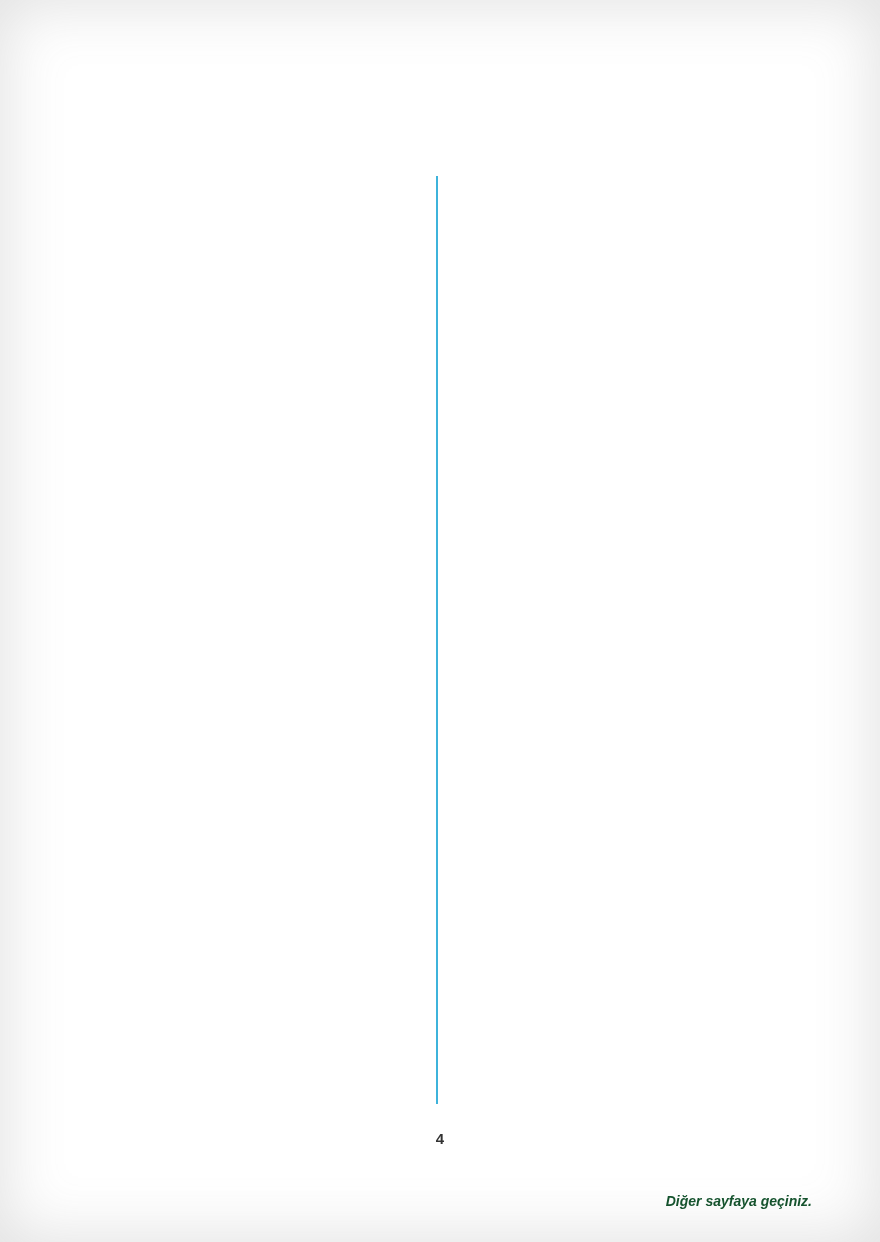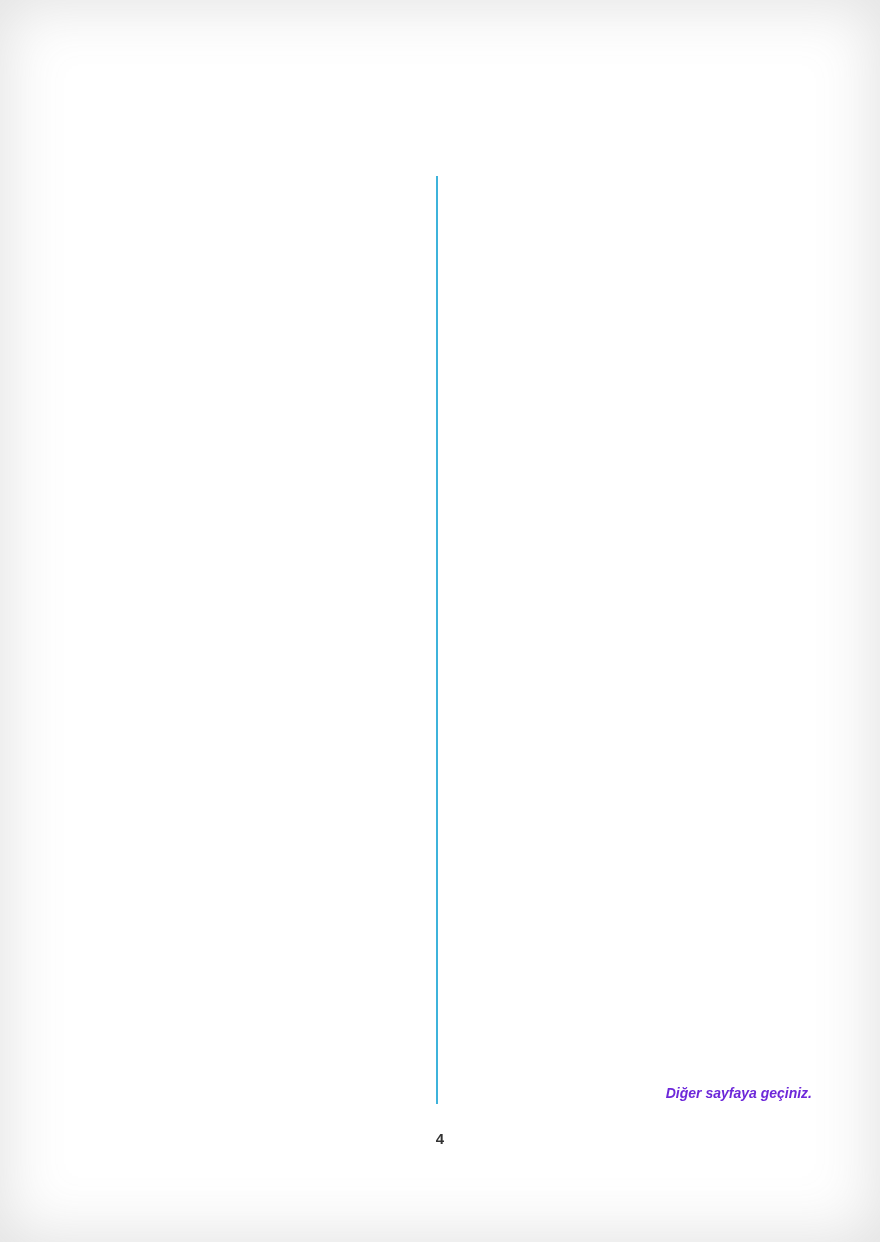--- a/index.html
+++ b/index.html
@@ -11,21 +11,21 @@
   .vignette{
     position:absolute;inset:0;pointer-events:none;
     box-shadow:inset 0 0 60px 6px rgba(110,110,110,0.20);
   }
   .col{position:absolute;top:178px;}
   .col-left{left:57px;width:370px;}
   .col-right{left:449px;width:364px;}
   .divider{position:absolute;left:436px;top:176px;width:2px;height:928px;background:#3eb3db;}
 
   .page-number{position:absolute;left:0;right:0;top:1130px;text-align:center;font-weight:bold;font-size:15px;color:#333;}
-  .footer-note{position:absolute;right:68px;top:1085px;font-weight:bold;font-style:italic;font-size:14px;color:#6d28d9;}
+  .footer-note{position:absolute;right:68px;top:1193px;font-weight:bold;font-style:italic;font-size:14px;color:#14532d;}
 </style>
 </head>
 <body>
 
 <div class="page">
   <div class="col col-left"></div>
   <div class="divider" style="background: rgb(62, 179, 219);"></div>
   <div class="col col-right"></div>
   <div class="page-number">4</div>
   <div class="footer-note">Diğer sayfaya geçiniz.</div>

